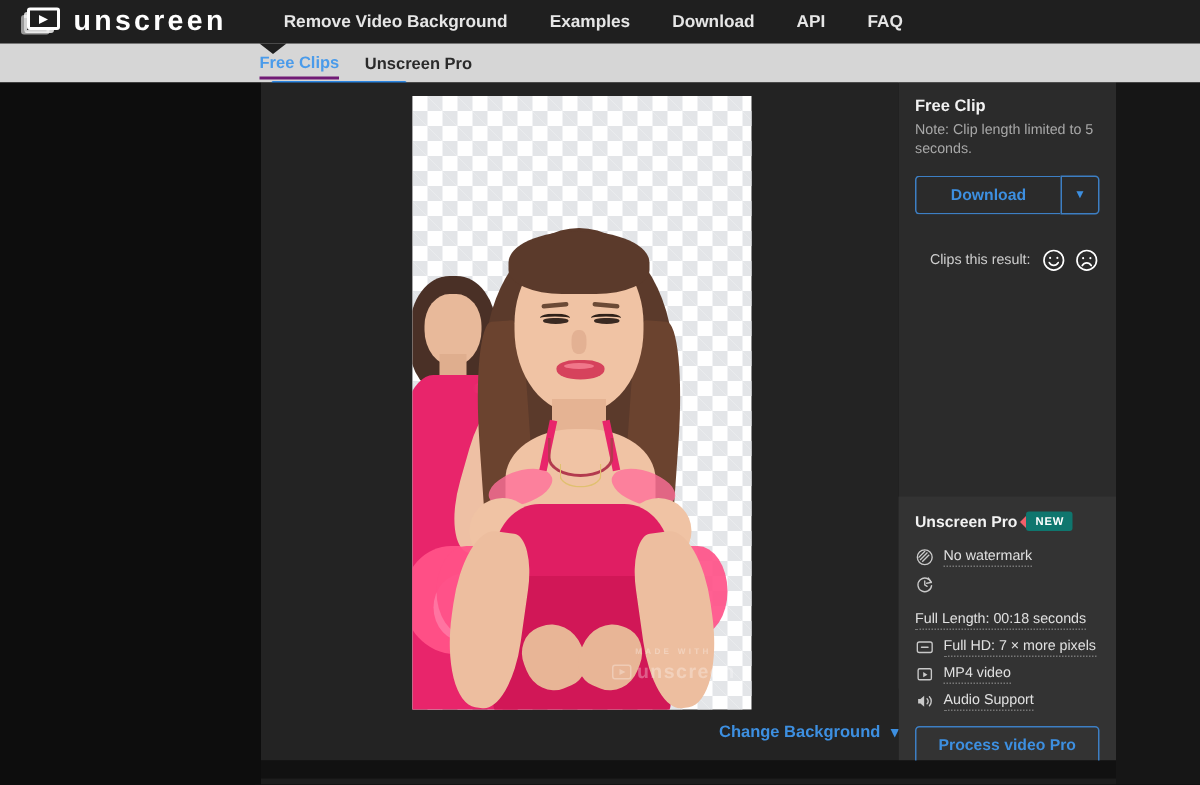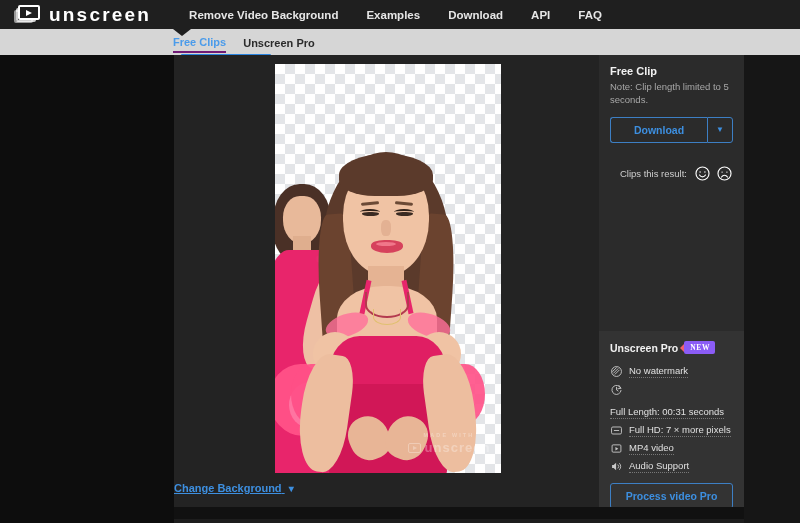--- a/index.html
+++ b/index.html
@@ -148,22 +148,22 @@
     opacity:.30; pointer-events:none;
   }
   .wm-made { font-size:5.4px; letter-spacing:2.2px; color:#ffffff; font-weight:700; text-align:center; }
   .wm-row { display:flex; align-items:center; justify-content:center; gap:4px; margin-top:2px; }
   .wm-icon { width:13px; height:10px; border:1.6px solid #ffffff; border-radius:2px; position:relative; }
   .wm-icon:after { content:""; position:absolute; left:4px; top:2px; width:0;height:0;
     border-left:4px solid #fff; border-top:2.5px solid transparent; border-bottom:2.5px solid transparent; }
   .wm-text { font-size:13px; font-weight:700; color:#ffffff; letter-spacing:1px; }
 
   .change-bg {
-    position:absolute; left:0; top:427px; width:425px; text-align:left;
-    font-size:11px; font-weight:700; color:#3d8fe0; cursor:pointer;text-decoration:underline;
+    position:absolute; left:0; top:427px; width:425px; text-align:right;
+    font-size:11px; font-weight:700; color:#3d8fe0; cursor:pointer;
   }
   .chev { display:inline-block; margin-left:4px; font-size:10px; }
 
   
   .sidebar {
     position:absolute; left:599px; top:55px; width:145px; height:404px;
     background:#2b2b2b;
   }
   .side-sec-a { position:relative; padding:10px 11px 0 11px; }
   .side-title { font-size:11px; font-weight:700; color:#f2f2f2; }
@@ -194,23 +194,23 @@
   .rate-label { font-size:9.5px; color:#cfcfcf; margin-right:2px; }
   .face { width:17px; height:17px; cursor:pointer; }
 
   .pro-block {
     position:absolute; left:0; top:276px; width:145px; height:176px;
     background:#333333; padding:10px 11px;
   }
   .pro-head { display:flex; align-items:center; gap:6px; }
   .pro-title { font-size:10.5px; font-weight:700; color:#f2f2f2; }
   .badge-new {
-    position:relative; background:#8b5cf6; color:#ffffff;
+    position:relative; background:#0f766e; color:#ffffff;
     font-size:7.5px; font-weight:700; letter-spacing:.6px;
-    padding:2px 5px 2px 6px; border-radius:2px;font-family:Liberation Serif, serif;
+    padding:2px 5px 2px 6px; border-radius:2px;
   }
   .badge-new:before {
     content:""; position:absolute; left:-4px; top:50%; transform:translateY(-50%);
     width:0;height:0; border-right:4px solid #f1606b;
     border-top:4px solid transparent; border-bottom:4px solid transparent;
   }
   .feat-list { margin-top:11px; }
   .feat {
     display:flex; align-items:flex-end; gap:6px; margin-bottom:5px;
   }
@@ -386,21 +386,21 @@
           </svg>
           <span class="feat-txt">No watermark</span>
         </div>
 
         <div class="feat wide">
           <svg class="feat-ico" viewBox="0 0 20 20" fill="none" stroke="currentColor" stroke-width="1.4">
             <path d="M16.6 8.2A7 7 0 1 0 17 11.4" stroke-linecap="round"></path>
             <path d="M13.6 3.6l3.2 4.4-4.8 1" stroke-linecap="round" stroke-linejoin="round"></path>
             <path d="M10 6.6v4l2.4 1.6" stroke-linecap="round"></path>
           </svg>
-          <span class="feat-txt">Full Length: 00:31 seconds</span>
+          <span class="feat-txt">Full Length: 00:18 seconds</span>
         </div>
 
         <div class="feat">
           <svg class="feat-ico" viewBox="0 0 20 20" fill="none" stroke="currentColor" stroke-width="1.4">
             <rect x="2.4" y="4.6" width="15.2" height="10.8" rx="2"></rect>
             <path d="M6.6 10h6.8" stroke-linecap="round"></path>
           </svg>
           <span class="feat-txt">Full HD: 7 × more pixels</span>
         </div>
 

